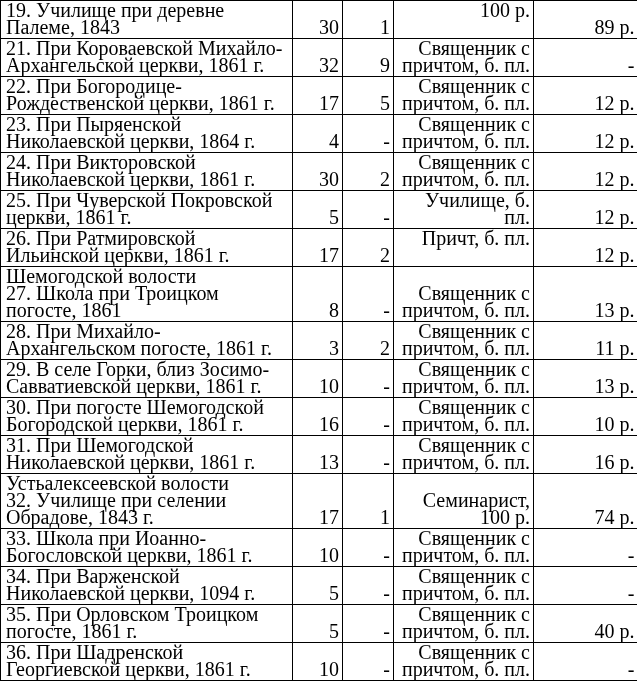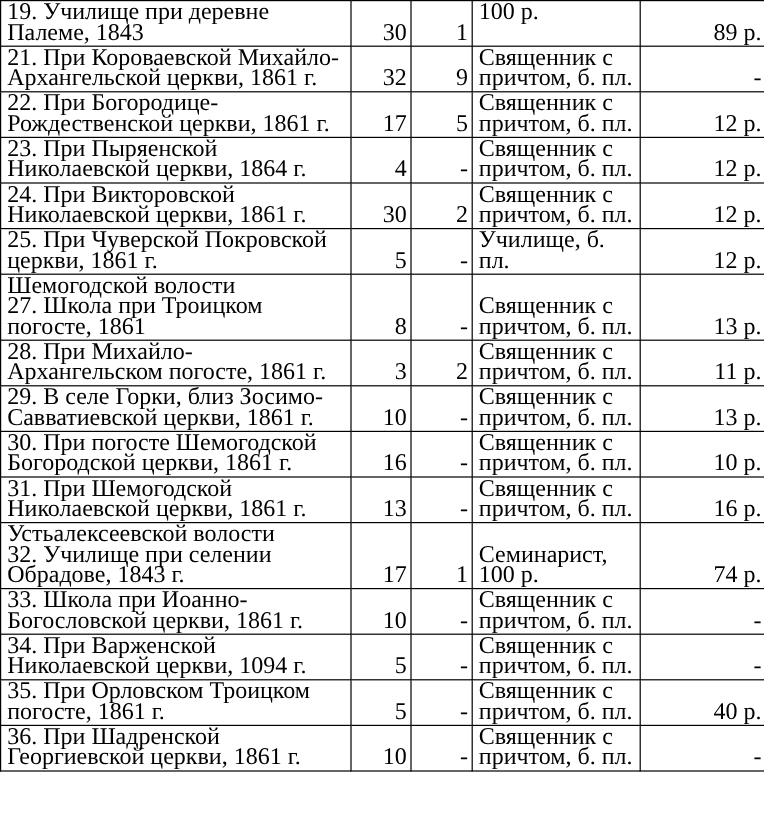--- a/index.html
+++ b/index.html
@@ -38,20 +38,21 @@
   }
   td.c-num {
     vertical-align: bottom;
     padding-left: 7px;
     text-align: right;
   }
   td.c-teacher {
     vertical-align: top;
     padding-left: 6px;
     padding-right: 4px;
+    text-align: right;
   }
   tr.has-section td.c-teacher {
     vertical-align: bottom;
   }
   td.c-pay {
     vertical-align: bottom;
     padding-left: 5px;
   }
   .section-label {
     white-space: nowrap;
@@ -129,20 +130,30 @@
     <td class="c-name">
 
       <div class="entry-name">25. При Чуверской Покровской церкви, 1861 г.</div>
     </td>
     <td class="c-num">5</td>
     <td class="c-num">-</td>
     <td class="c-teacher">Училище, б. пл.</td>
     <td class="c-pay">12 р.</td>
   </tr>
 
+  <tr>
+    <td class="c-name">
+
+      <div class="entry-name">26. При Ратмировской Ильинской церкви, 1861 г.</div>
+    </td>
+    <td class="c-num">17</td>
+    <td class="c-num">2</td>
+    <td class="c-teacher">Причт, б. пл.</td>
+    <td class="c-pay">12 р.</td>
+  </tr>
 
   <tr class="has-section">
     <td class="c-name">
       <div class="section-label">Шемогодской волости</div>
       <div class="entry-name">27. Школа при Троицком погосте, 1861</div>
     </td>
     <td class="c-num">8</td>
     <td class="c-num">-</td>
     <td class="c-teacher">Священник с причтом, б. пл.</td>
     <td class="c-pay">13 р.</td>

